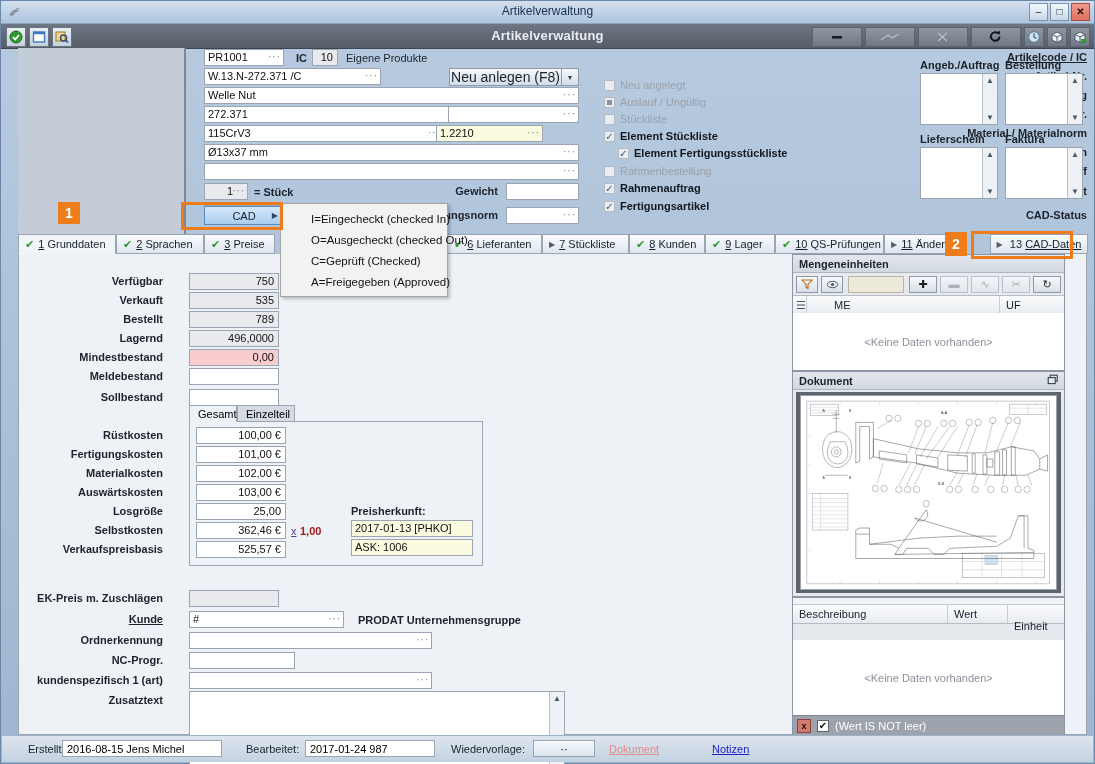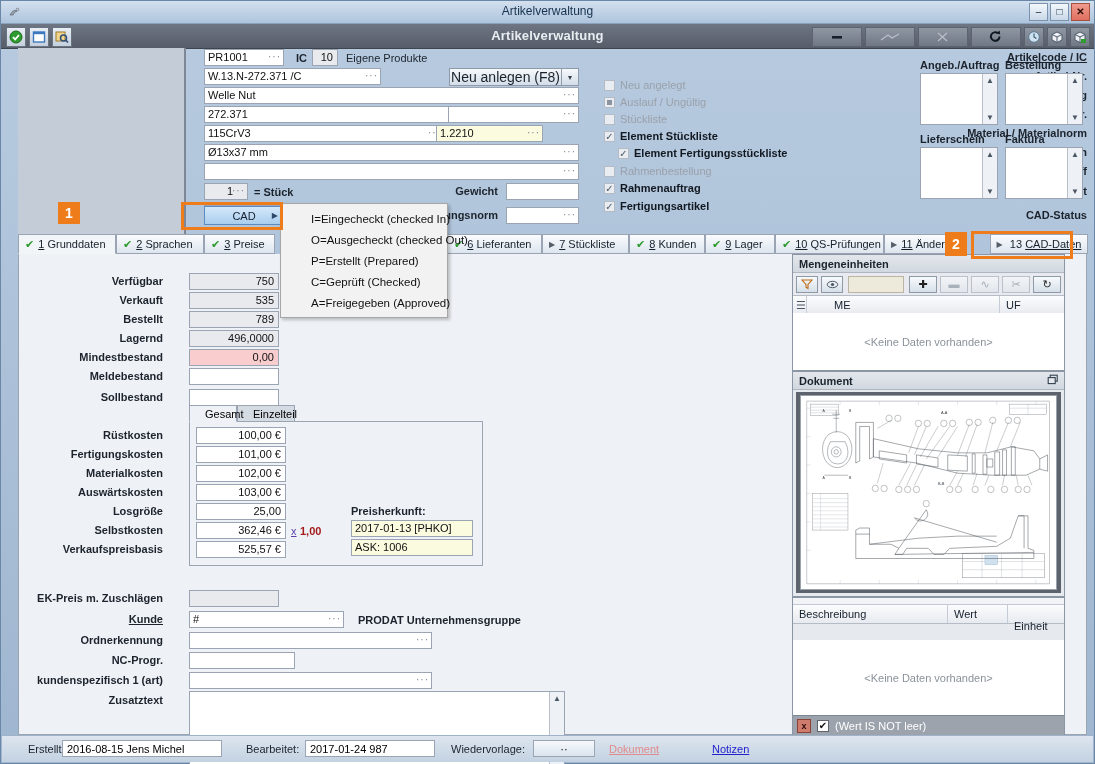--- a/index.html
+++ b/index.html
@@ -98,21 +98,21 @@
   .badge{position:absolute;background:#ef7c1a;color:#fff;font-weight:bold;font-size:14px;
      display:flex;align-items:center;justify-content:center;}
   .hl{position:absolute;box-sizing:border-box;border:3px solid #ef7c1a;}
 
   
   .content{position:absolute;left:16px;right:6px;top:206px;bottom:0;background:#eef1f5;border:1px solid #9aa4b2;border-top:none;}
 
   
   .pricepanel{position:absolute;box-sizing:border-box;border:1px solid #9aa4b2;background:#eef1f5;}
   .minitab{position:absolute;height:17px;box-sizing:border-box;border:1px solid #9aa4b2;
-     font-size:11px;display:flex;align-items:center;padding:0 15px;}
+     font-size:11px;display:flex;align-items:center;padding:0 8px;}
   .minitab.active{background:#eef1f5;border-bottom-color:#eef1f5;z-index:2;}
   .minitab.inactive{background:#d5dbe3;}
 
   
   .ta{position:absolute;box-sizing:border-box;background:#fff;border:1px solid #9aa4b2;}
   .ta .sb{position:absolute;right:0;top:0;bottom:0;width:14px;background:#eef1f5;border-left:1px solid #b9c0ca;}
   .ta .sb .ar{height:13px;display:flex;align-items:center;justify-content:center;font-size:8px;color:#4a5563;}
 
   
   .rpanel{position:absolute;box-sizing:border-box;border:1px solid #8b95a3;background:#e6e9ee;}
@@ -751,21 +751,20 @@
       </div>
     </div>
 
     <div class="cadbtn" style="left:202px;top:158px;width:80px;height:19px;">
       <span>CAD</span>
       <span class="ca">▶</span>
     </div>
     <div class="menu" style="left:278px;top:155px;width:168px;">
       <div class="mi">I=Eingecheckt (checked In)</div>
       <div class="mi">O=Ausgecheckt (checked Out)</div>
-      <div class="mi">P=Erstellt (Prepared)</div>
       <div class="mi">C=Geprüft (Checked)</div>
       <div class="mi">A=Freigegeben (Approved)</div>
     </div>
 
     <div class="hl" style="left:179px;top:154px;width:102px;height:28px;"></div>
     <div class="badge" style="left:56px;top:154px;width:22px;height:22px;">1</div>
 
     <div class="hl" style="left:969px;top:183px;width:102px;height:28px;"></div>
     <div class="badge" style="left:943px;top:184px;width:22px;height:24px;">2</div>
   </div>

